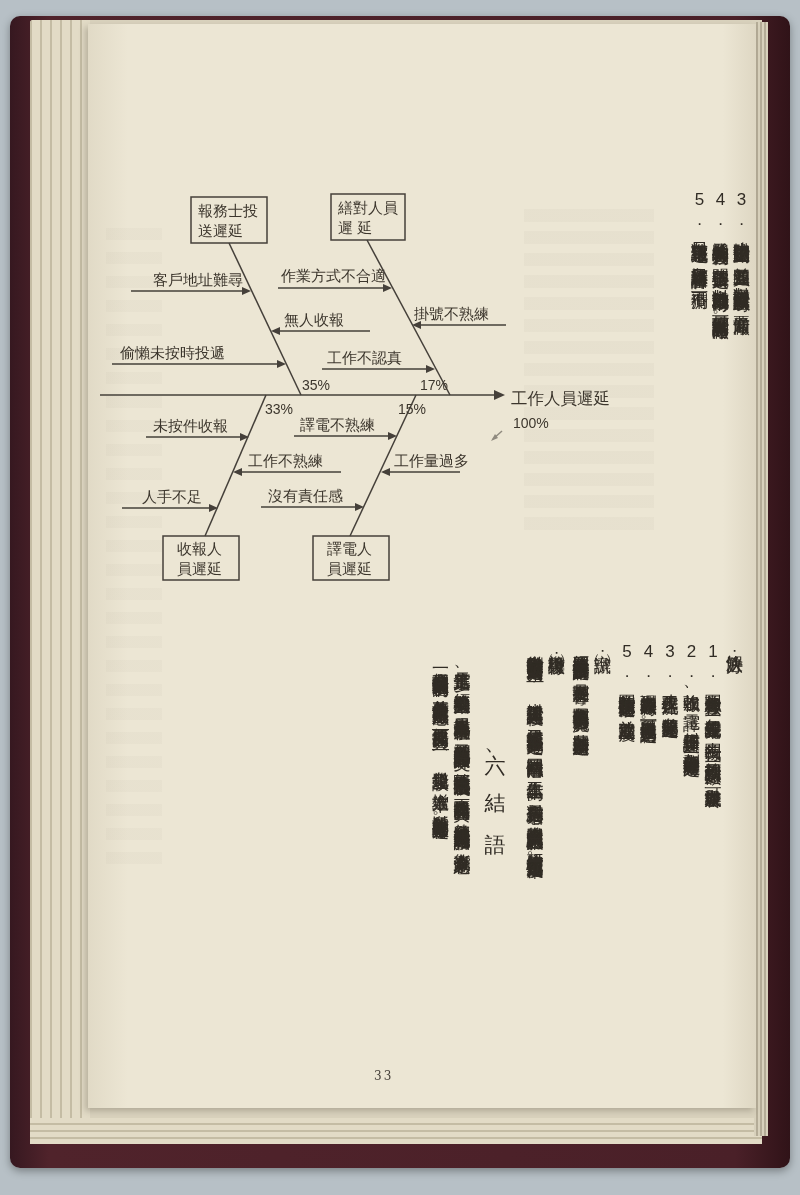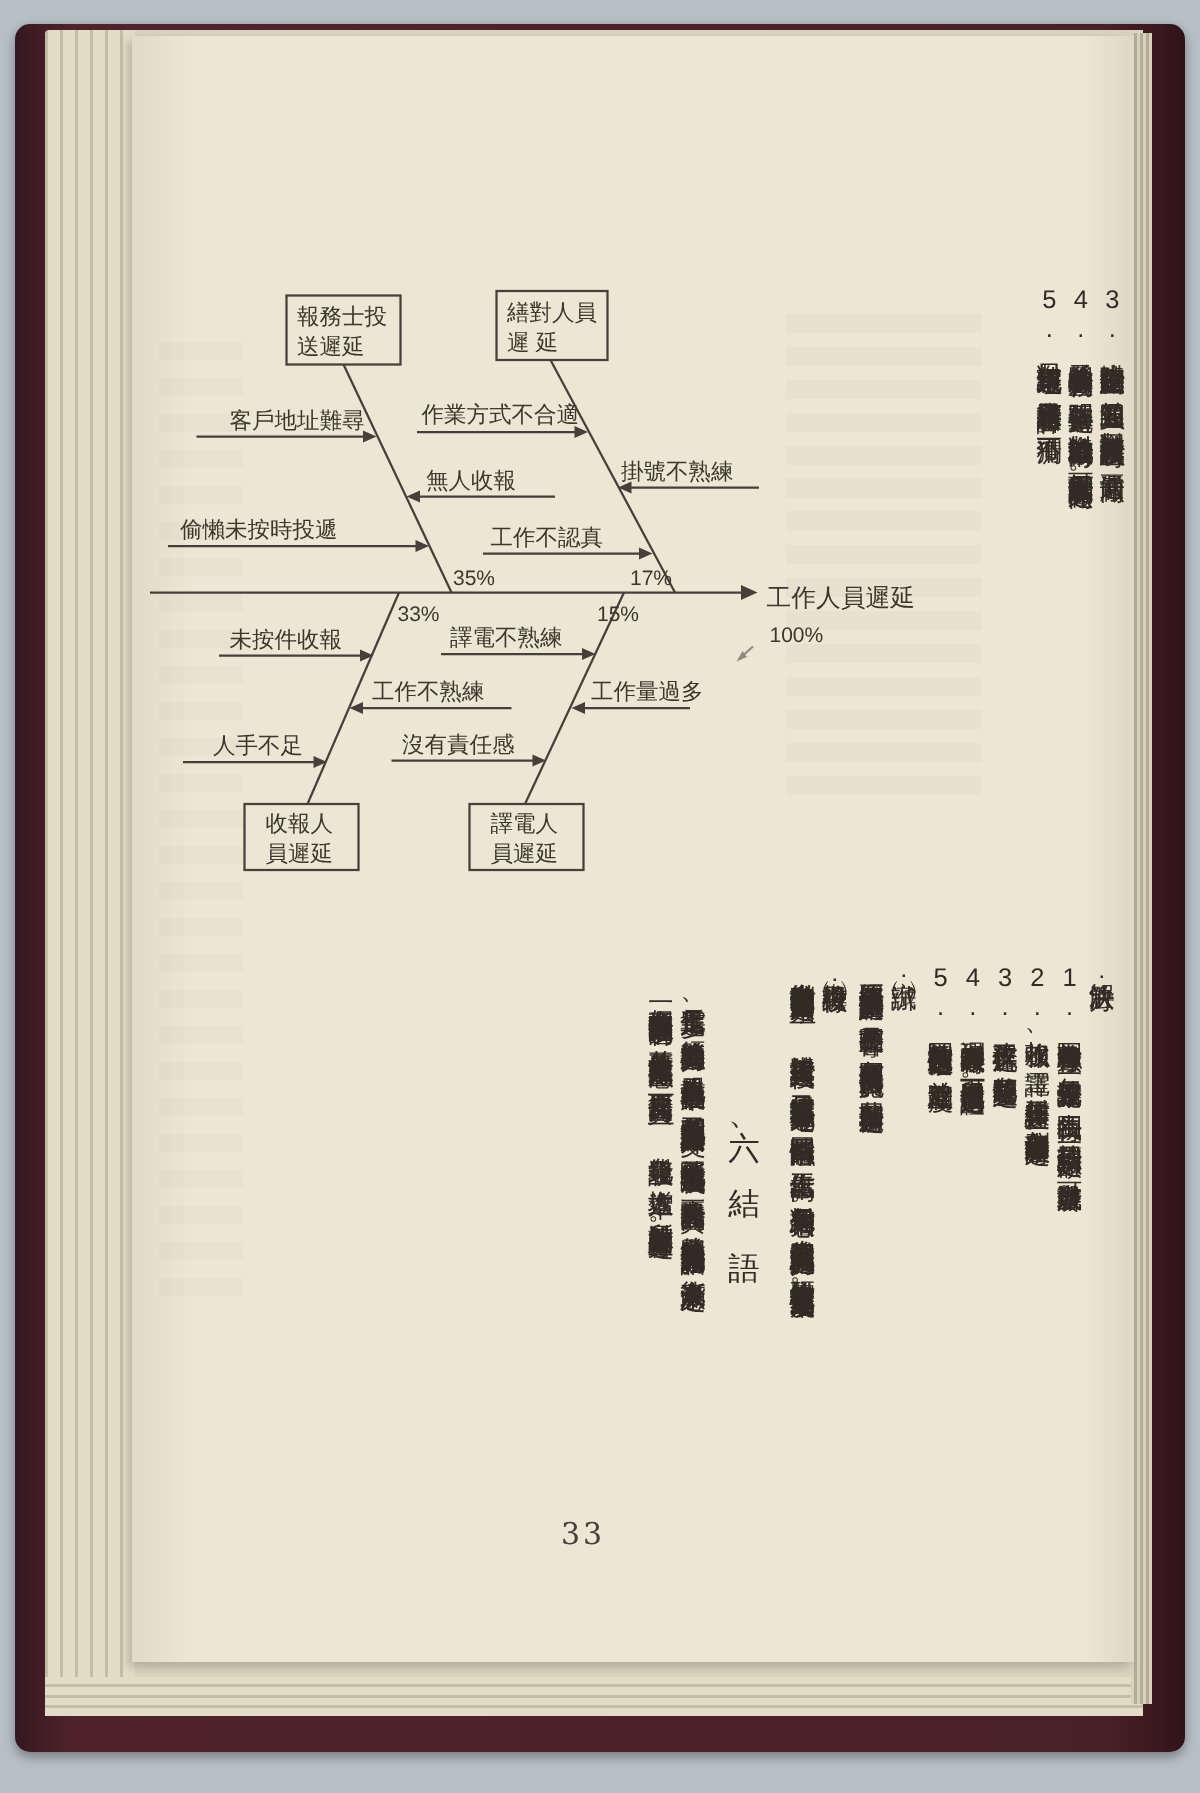--- a/index.html
+++ b/index.html
@@ -59,22 +59,22 @@
   .main-text{left:6px;top:618px;height:442px;width:654px;line-height:21.5px;}
   .main-text p{margin:0;}
   .main-text .heading{margin-block-start:3px;}
   .conclusion-heading{
     font-size:21px;letter-spacing:9px;
     padding-inline-start:95px;
     margin-block-start:18px !important;margin-block-end:12px !important;
   }
   .indent{text-indent:1em;}
   .page-no{
-    position:absolute;left:286px;top:986px;
-    font-family:"DejaVu Serif",serif;font-size:20px;letter-spacing:2px;color:#46413a;
+    position:absolute;left:286px;top:1045px;
+    font-family:"DejaVu Serif",serif;font-size:12px;letter-spacing:2px;color:#46413a;
   }
 </style>
 </head>
 <body>
 
 <div class="cover"></div>
 <div class="stack"></div>
 <div class="edge-right"></div>
 
 <div class="page">

